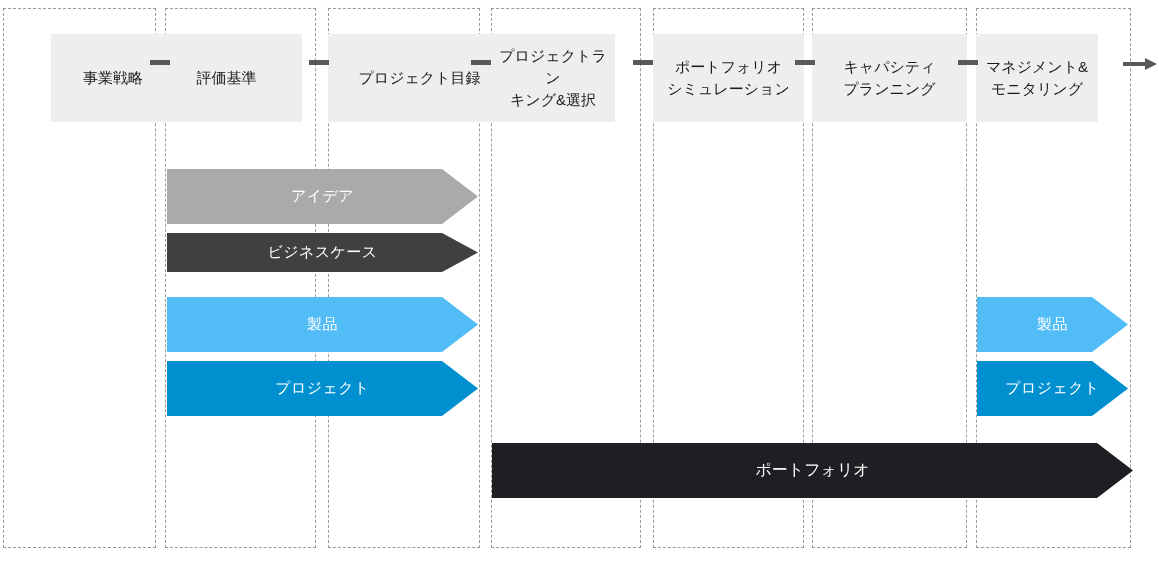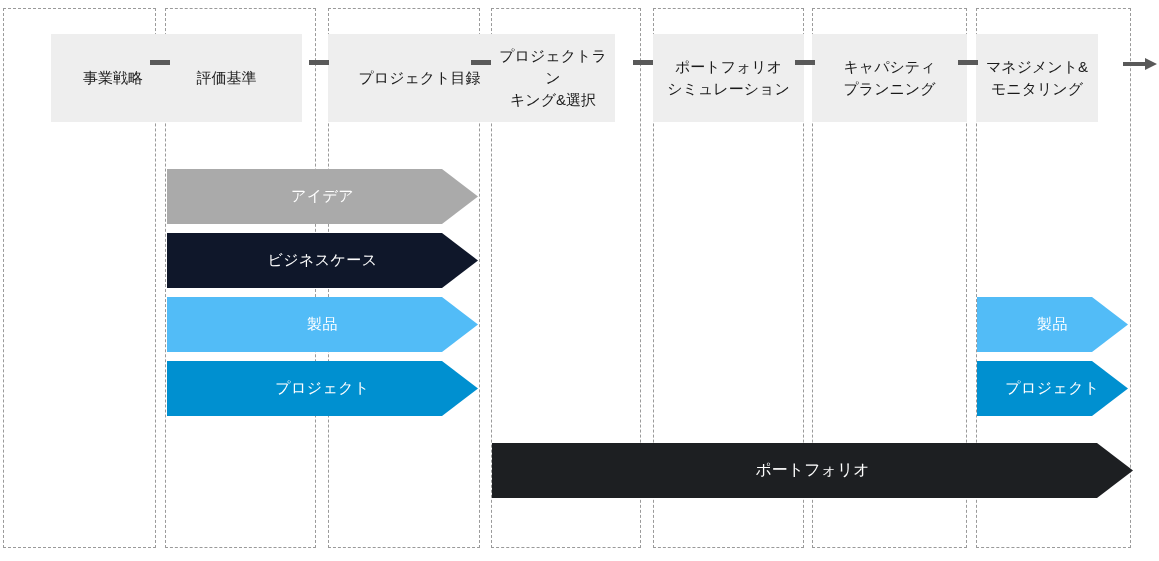--- a/index.html
+++ b/index.html
@@ -117,21 +117,21 @@
     <div class="connector" style="left: 471px; background: rgb(89, 89, 89);"></div>
     <div class="connector" style="left: 633px; background: rgb(89, 89, 89);"></div>
     <div class="connector" style="left: 795px; background: rgb(89, 89, 89);"></div>
     <div class="connector" style="left: 958px; background: rgb(89, 89, 89);"></div>
     <div class="end-arrow"><svg width="34" height="12" viewBox="0 0 34 12" xmlns="http://www.w3.org/2000/svg">
         <path d="M0 4 L22 4 L22 0 L34 6 L22 12 L22 8 L0 8 Z" fill="#595959"></path>
       </svg></div>
     <div class="chevron" style="left: 167px; top: 169px; width: 311px; height: 55px; clip-path: polygon(0px 0px, calc(100% - 36px) 0px, 100% 50%, calc(100% - 36px) 100%, 0px 100%); background: rgb(170, 170, 170);">
       <span>アイデア</span>
     </div>
-    <div class="chevron" style="left: 167px; top: 233px; width: 311px; height: 55px; clip-path: polygon(0px 0px, calc(100% - 36px) 0px, 100% 50%, calc(100% - 36px) 100%, 0px 100%); background: #0f172a;">
+    <div class="chevron" style="left: 167px; top: 233px; width: 311px; height: 39px; clip-path: polygon(0px 0px, calc(100% - 36px) 0px, 100% 50%, calc(100% - 36px) 100%, 0px 100%); background: #404040;">
       <span>ビジネスケース</span>
     </div>
     <div class="chevron" style="left: 167px; top: 297px; width: 311px; height: 55px; clip-path: polygon(0px 0px, calc(100% - 36px) 0px, 100% 50%, calc(100% - 36px) 100%, 0px 100%); background: rgb(82, 188, 247);">
       <span>製品</span>
     </div>
     <div class="chevron" style="left: 167px; top: 361px; width: 311px; height: 55px; clip-path: polygon(0px 0px, calc(100% - 36px) 0px, 100% 50%, calc(100% - 36px) 100%, 0px 100%); background: rgb(0, 144, 208);">
       <span>プロジェクト</span>
     </div>
     <div class="chevron" style="left: 977px; top: 297px; width: 151px; height: 55px; clip-path: polygon(0px 0px, calc(100% - 36px) 0px, 100% 50%, calc(100% - 36px) 100%, 0px 100%); background: rgb(82, 188, 247);">
       <span>製品</span>

